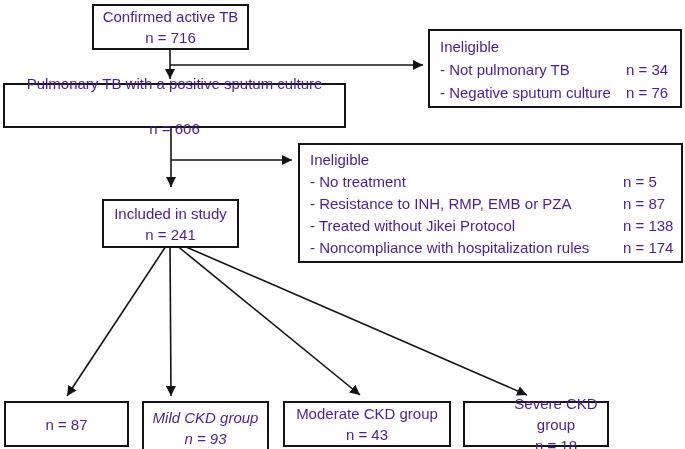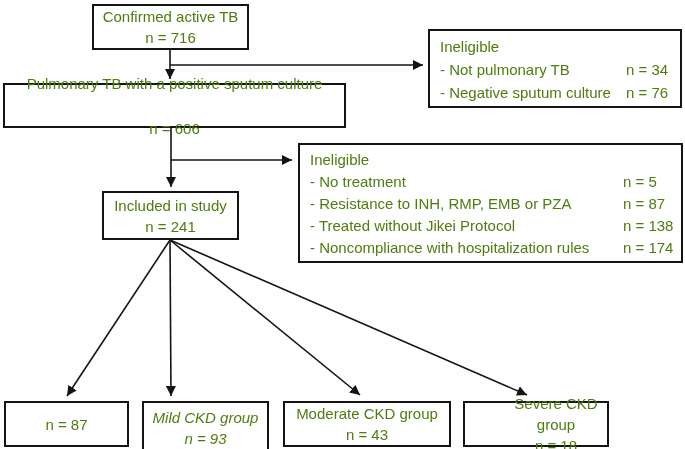--- a/index.html
+++ b/index.html
@@ -18,21 +18,21 @@
   .arrows {
     position: absolute;
     left: 0;
     top: 0;
   }
   .box {
     position: absolute;
     box-sizing: border-box;
     border: 2px solid #141414;
     background: #ffffff;
-    color: #4d7c0f;
+    color: #4c1d95;
     font-size: 15px;
   }
   .box.center {
     display: flex;
     flex-direction: column;
     align-items: center;
     justify-content: center;
     text-align: center;
     line-height: 21px;
   }
@@ -119,21 +119,21 @@
     <div class="row">
       <span class="lbl">- Treated without Jikei Protocol</span>
       <span class="nval w-mid">n = 138</span>
     </div>
     <div class="row">
       <span class="lbl">- Noncompliance with hospitalization rules</span>
       <span class="nval w-mid">n = 174</span>
     </div>
   </div>
 
-  <div class="box center" style="left:102px; top:191px; width:137px; height:49px;">
+  <div class="box center" style="left:102px; top:199px; width:137px; height:49px;">
     <div>Included in study</div>
     <div>n = 241</div>
   </div>
 
   <div class="box center" style="left:4px; top:401px; width:125px; height:46px;">
     <div>n = 87</div>
   </div>
 
   <div class="box center" style="left:142px; top:401px; width:127px; height:54px;font-style:italic;">
     <div>Mild CKD group</div>

